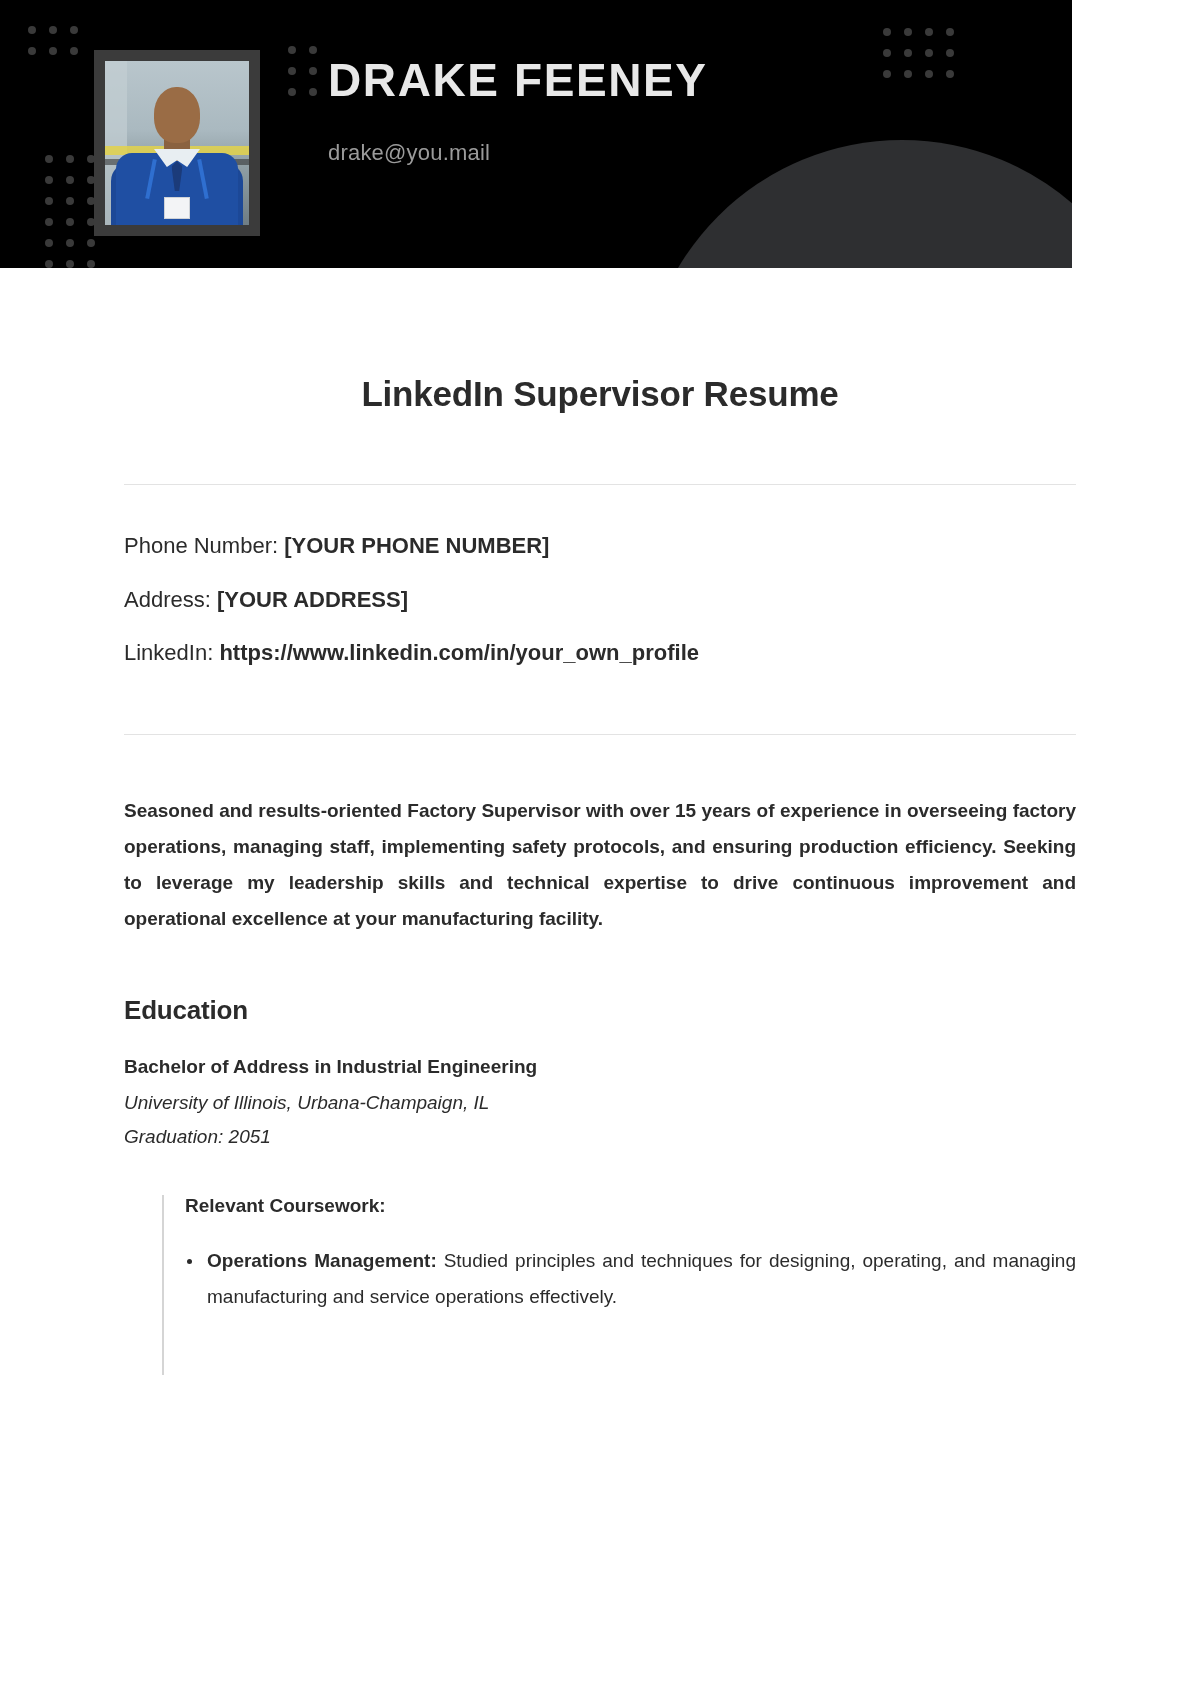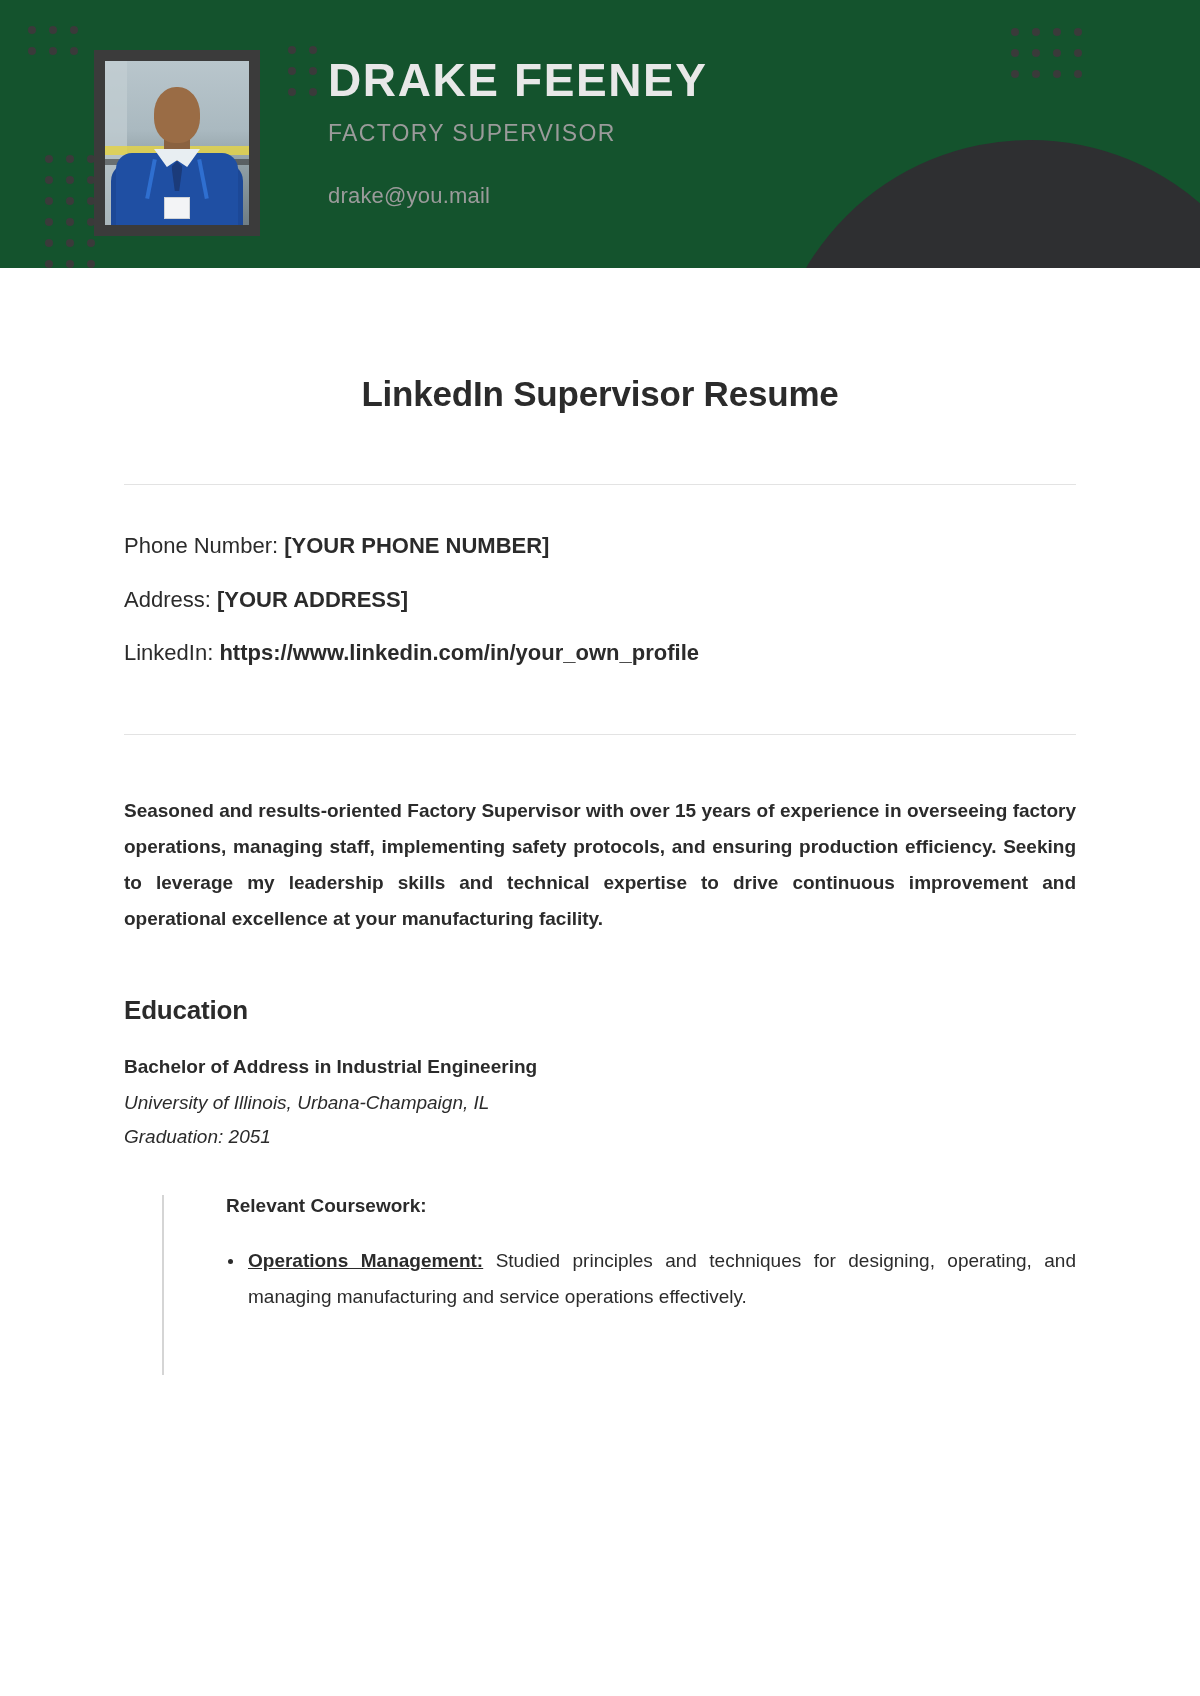--- a/index.html
+++ b/index.html
@@ -15,23 +15,23 @@
     position: relative;
     width: 1200px;
     height: 1696px;
     background: #ffffff;
     overflow: hidden;
   }
 
   
   .header {
     position: relative;
-    width: 1200px;
+    width: 1072px;
     height: 268px;
-    background: #14532d;
+    background: #000000;
     overflow: hidden;
   }
 
   .header-swoosh {
     position: absolute;
     right: -90px;
     top: 140px;
     width: 520px;
     height: 520px;
     border-radius: 50%;
@@ -180,21 +180,21 @@
     font-style: italic;
     color: #2b2b2b;
     line-height: 1.75;
   }
   .edu-school { margin-top: 8px; }
 
   .coursework-block {
     margin-top: 42px;
     margin-left: 38px;
     border-left: 2px solid #d5d5d5;
-    padding-left: 62px;
+    padding-left: 21px;
     padding-bottom: 60px;
   }
   .coursework-title {
     font-size: 19px;
     font-weight: 700;
     color: #2b2b2b;
   }
   .course-list {
     margin-top: 26px;
     list-style: none;
@@ -210,21 +210,21 @@
   .course-item::before {
     content: "";
     position: absolute;
     left: 2px;
     top: 16px;
     width: 5px;
     height: 5px;
     border-radius: 50%;
     background: #2b2b2b;
   }
-  .course-item .course-name { font-weight: 700; text-decoration: underline; }
+  .course-item .course-name { font-weight: 700; }
 </style>
 </head>
 <body>
 
 <div class="page">
 
   <div class="header">
     <div class="header-swoosh"></div>
 
     <div class="dot-grid dots-topleft">
@@ -296,21 +296,20 @@
           <div class="ph-collar"></div>
           <div class="ph-tie"></div>
           <div class="ph-lanyard1"></div>
           <div class="ph-lanyard2"></div>
           <div class="ph-badge"></div>
         </div>
       </div>
 
       <div class="header-text">
         <div class="name">DRAKE FEENEY</div>
-        <div class="job-title">FACTORY SUPERVISOR</div>
         <div class="email">drake@you.mail</div>
       </div>
     </div>
   </div>
 
   <div class="content">
 
     <h1 class="doc-title">LinkedIn Supervisor Resume</h1>
 
     <div class="rule"></div>

